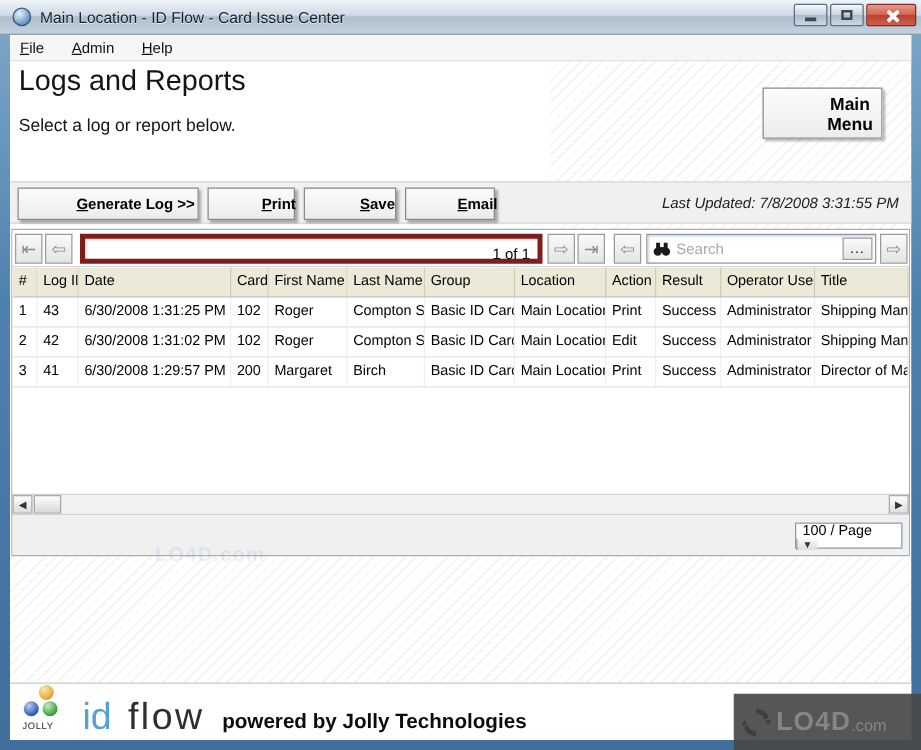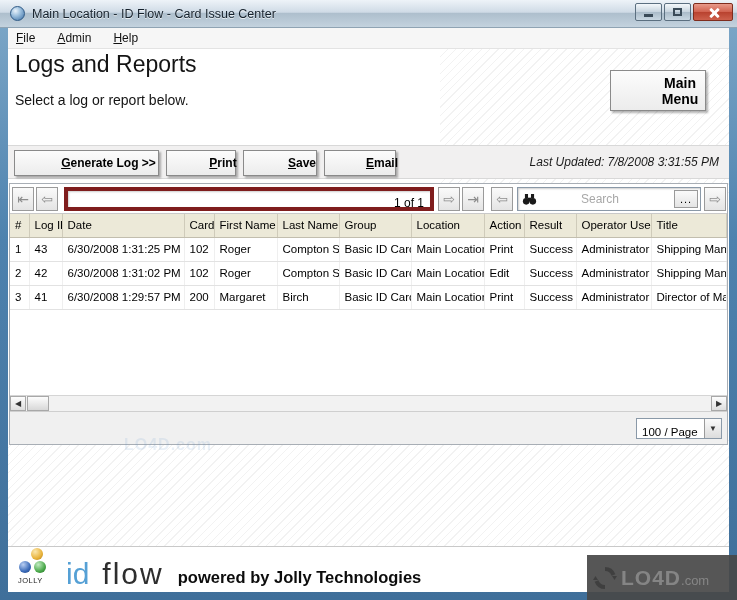--- a/index.html
+++ b/index.html
@@ -87,21 +87,21 @@
     font-size:12px; color:#000; text-align:right; padding:5px 6px 0 0;
   }
   .search-wrap {
     position:absolute; left:507px; top:3px; width:184px; height:24px; background:#fff;
     border:1px solid #8a99a8; box-shadow:inset 1px 1px 2px rgba(0,0,0,.2);
     display:flex; align-items:center; padding:0 2px 0 4px;
   }
   .search-wrap svg { flex:0 0 auto; }
   .search-input {
     flex:1 1 auto; min-width:0; border:none; outline:none; font-size:12px; padding-left:4px;
-    font-family:"Liberation Sans",sans-serif; color:#333; background:transparent;margin-left:40px;
+    font-family:"Liberation Sans",sans-serif; color:#333; background:transparent;
   }
   .search-input::placeholder { color:#a8a8a8; }
   .more-btn {
     flex:0 0 auto; width:24px; height:18px; border:1px solid #9a9a9a; font-size:11px; letter-spacing:1px;
     background:linear-gradient(to bottom,#fafafa,#e4e4e4); display:flex; align-items:center; justify-content:center; cursor:default;
   }
   
   .grid-viewport { position:relative; height:181px; overflow:hidden; background:#fff; }
   table.grid { border-collapse:collapse; table-layout:fixed; width:717px; font-size:11.5px; color:#000; }
   table.grid th {
@@ -121,21 +121,21 @@
     background:linear-gradient(to bottom,#fdfdfd,#dedede); font-size:8px; color:#333;
     display:flex; align-items:center; justify-content:center; cursor:default;
   }
   .scr-left { left:0; } .scr-right { right:0; }
   .scr-thumb { position:absolute; left:17px; top:0; width:22px; height:15px; border:1px solid #a8a8a8;
     background:linear-gradient(to bottom,#fdfdfd,#d8d8d8); cursor:default; }
   
   .pagesize-band { position:relative; height:33px; background:#f0f0f0; border-top:1px solid #cfcfcf; }
   .pagesize-combo {
     position:absolute; right:5px; top:6px; width:86px; height:21px; background:#fff;
-    border:1px solid #8a99a8; display:flex; align-items:flex-end; font-size:11.5px; cursor:default;
+    border:1px solid #8a99a8; display:flex; align-items:flex-start; font-size:11.5px; cursor:default;flex-direction:column;
   }
   .pagesize-combo .val { flex:1; padding-left:5px; }
   .combo-arrow {
     width:17px; height:19px; border-left:1px solid #9a9a9a; font-size:8px; color:#333;
     background:linear-gradient(to bottom,#fafafa,#dcdcdc); display:flex; align-items:center; justify-content:center;
   }
   .back-btn { position:absolute; left:22px; top:430px; width:126px; height:60px; font-size:18px; }
   .faint-mark { position:absolute; left:116px; top:408px; font-size:16px; font-weight:bold; color:#5b8fc9; opacity:.13; letter-spacing:1px; }
   
   .footer { position:absolute; left:0; top:518px; right:0; height:46px; background:#fff; border-top:1px solid #c9c9c9; display:flex; align-items:flex-end; padding:0 0 6px 10px; }

